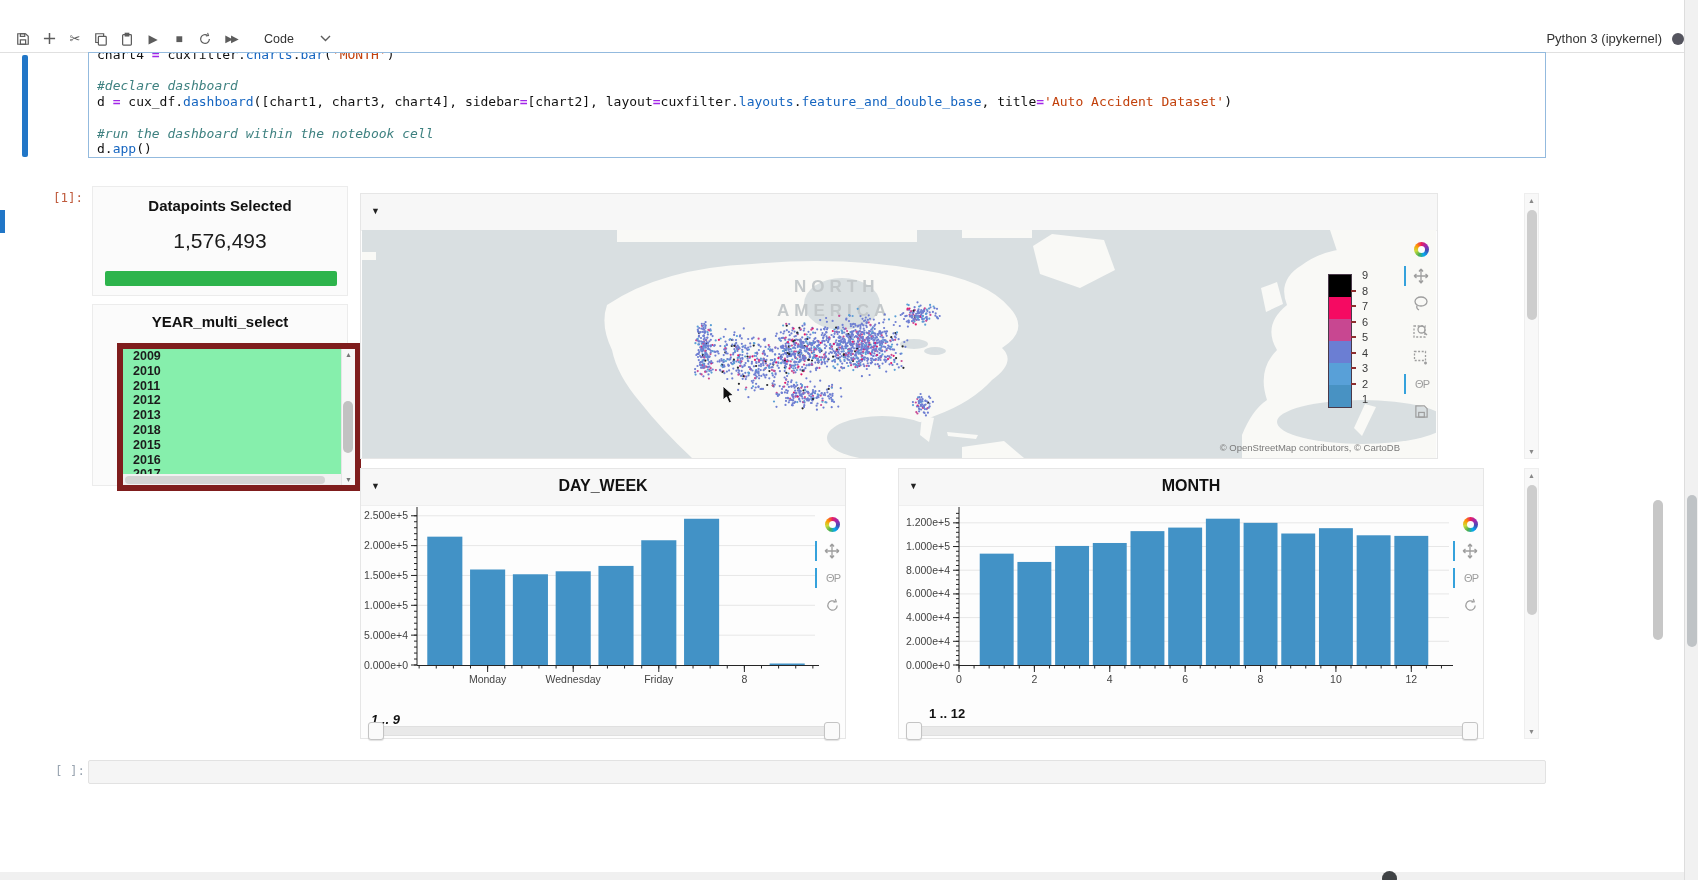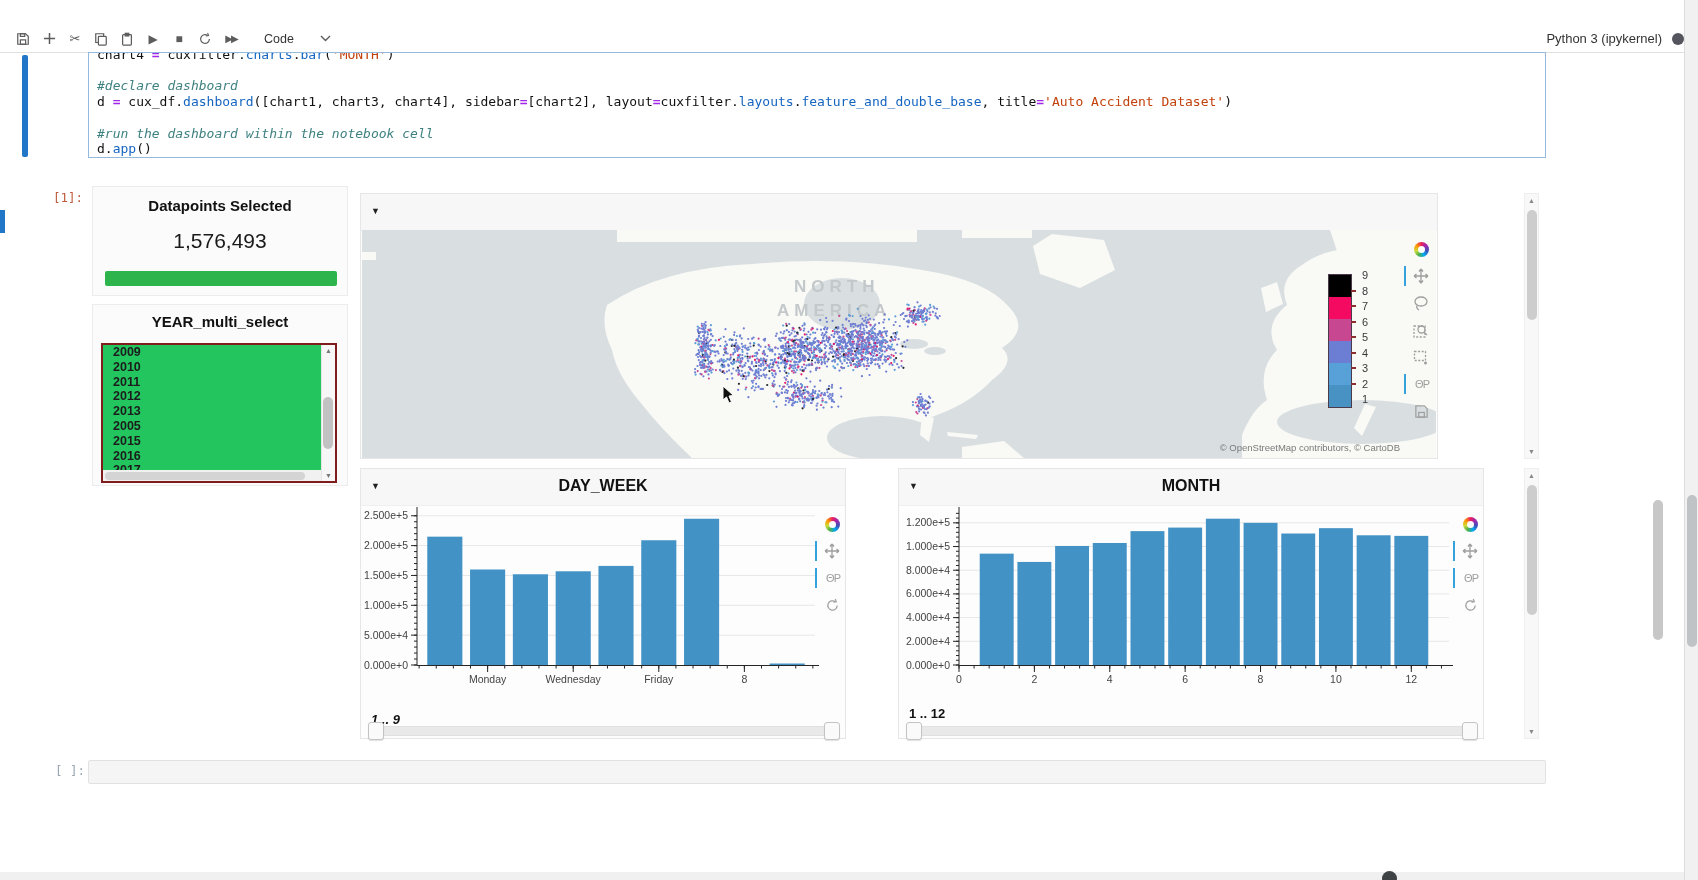--- a/index.html
+++ b/index.html
@@ -39,21 +39,21 @@
   .card{background:#fbfbfb;border:1px solid #ececec;box-sizing:border-box;}
   .card-title{font-weight:bold;text-align:center;color:#111;}
   
   #dp-card{left:92px;top:186px;width:256px;height:110px;}
   #dp-title{left:0;right:0;top:10px;font-size:15px;}
   #dp-value{left:0;right:0;top:42px;text-align:center;font-size:21px;color:#1a1a1a;}
   #dp-bar{left:12px;top:84px;width:232px;height:15px;border-radius:2px;}
   
   #yr-card{left:92px;top:304px;width:256px;height:182px;}
   #yr-title{left:0;right:0;top:8px;font-size:15px;}
-  #yr-list{left:8px;top:38px;width:232px;height:136px;background:#22c55e;border:2px solid #7f1d1d;overflow:hidden;}
+  #yr-list{left:24px;top:38px;width:232px;height:136px;background:#86efac;border:6px solid #7f1d1d;overflow:hidden;}
   .yr-opt{font-size:12.5px;line-height:14.8px;padding-left:10px;color:#1c1c1c;font-weight:bold;}
   #yr-vscroll{position:absolute;right:0;top:0;bottom:0;width:13px;background:#f7f7f7;border-left:1px solid #e5e5e5;}
   #yr-vthumb{position:absolute;left:1px;top:52px;width:10px;height:52px;background:#c2c2c2;border-radius:5px;}
   .sb-arrow{position:absolute;left:0;width:13px;text-align:center;font-size:7px;color:#777;}
   #yr-hscroll{position:absolute;left:0;bottom:0;width:218px;height:11px;background:#f1f1f1;}
   #yr-hthumb{position:absolute;left:2px;top:1.5px;width:200px;height:8px;background:#d4d4d4;border-radius:4px;}
   
   .pcard{background:#fdfdfd;border:1px solid #e6e6e6;box-sizing:border-box;}
   .phead{position:absolute;left:0;right:0;top:0;height:36px;background:#f7f7f7;border-bottom:1px solid #efefef;}
   .phead .collapse{position:absolute;left:10px;top:12px;font-size:9px;color:#222;}
@@ -174,21 +174,21 @@
 
   <div id="yr-card" class="abs card">
     <div id="yr-title" class="abs card-title">YEAR_multi_select</div>
     <div id="yr-list" class="abs">
       <div id="yr-options">
           <div class="yr-opt">2009</div>
           <div class="yr-opt">2010</div>
           <div class="yr-opt">2011</div>
           <div class="yr-opt">2012</div>
           <div class="yr-opt">2013</div>
-          <div class="yr-opt">2005</div>
+          <div class="yr-opt">2018</div>
           <div class="yr-opt">2015</div>
           <div class="yr-opt">2016</div>
           <div class="yr-opt">2017</div>
         </div>
       <div id="yr-hscroll">
           <div id="yr-hthumb"></div>
         </div>
       <div id="yr-vscroll">
         <div class="sb-arrow" style="top:2px">▲</div>
         <div id="yr-vthumb"></div>
@@ -2601,21 +2601,21 @@
           <div class="tool-active-line"></div>
           <span style="font-size:11px;letter-spacing:-1px;">ΘΡ</span>
         </div>
       <div class="btool">
         <svg width="15" height="15" viewBox="0 0 16 16">
             <path d="M13 8a5 5 0 1 1-2-4"></path>
             <path d="M11 1l1 3-3 .5"></path>
           </svg>
       </div>
     </div>
-    <div class="range-label" style="top:237px;">1 .. 12</div>
+    <div class="range-label" style="top:237px;margin-left:20px;">1 .. 12</div>
     <div class="slider-track" style="left:8px;top:257px;width:568px;">
       <div class="slider-handle" style="left:-2px;"></div>
       <div class="slider-handle" style="right:-2px;"></div>
     </div>
   </div>
 
   <div class="abs psb" style="left:1524px;top:193px;width:15px;height:266px;">
     <div class="ar" style="top:3px">▲</div>
     <div class="thumb" style="top:16px;height:110px;"></div>
     <div class="ar" style="bottom:3px">▼</div>

